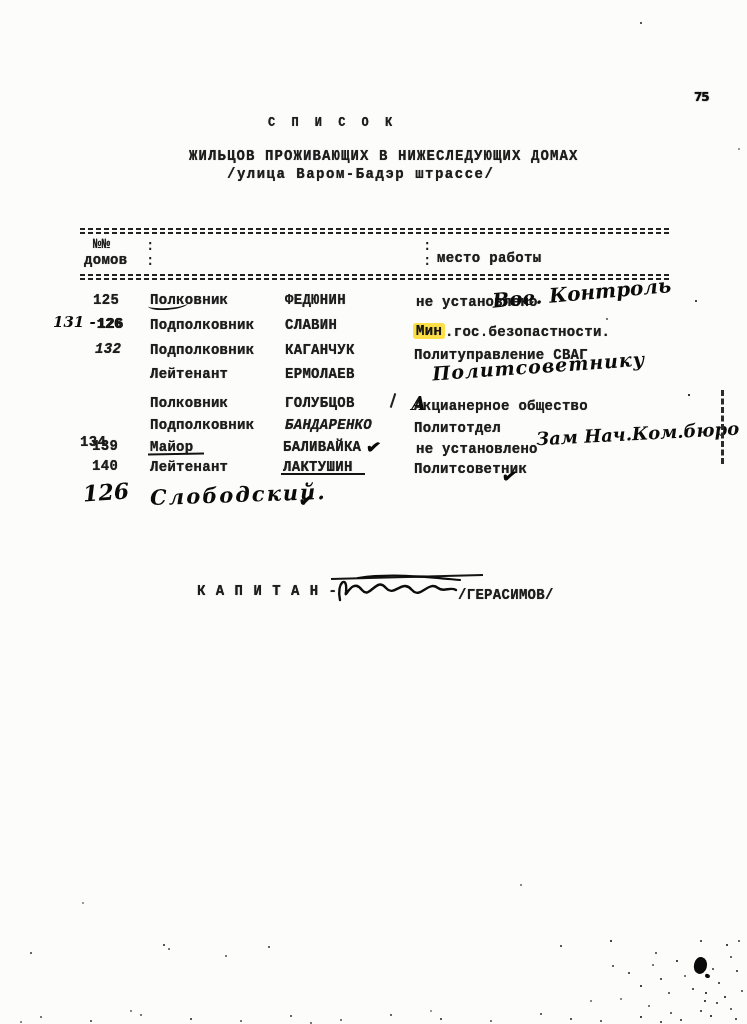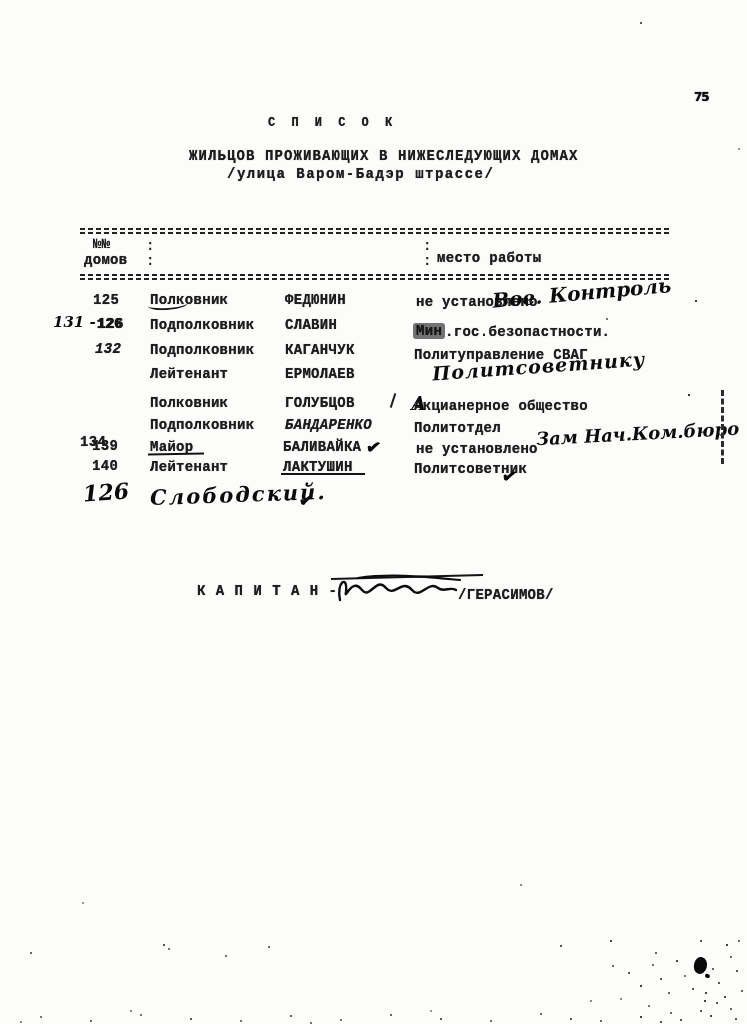--- a/index.html
+++ b/index.html
@@ -13,21 +13,21 @@
   
   .ruler{position:absolute;height:7px;left:80px;width:592px;
      background:
        repeating-linear-gradient(90deg,#222 0 5px,transparent 5px 8px) 0 0/100% 2px no-repeat,
        repeating-linear-gradient(90deg,#222 0 5px,transparent 5px 8px) 0 4px/100% 2px no-repeat;}
   .colsep{position:absolute;font:bold 14px/15px "Liberation Mono",monospace;color:#1d1d1d;white-space:pre;}
   
   .hand{position:absolute;font-family:"DejaVu Serif",serif;font-style:italic;font-weight:bold;
         color:#0b0b0b;white-space:pre;}
   .check{position:absolute;font-weight:900;color:#0a0a0a;text-shadow:.6px 0 #0a0a0a;}
-  .blot{background:#737373;color:#161616;border-radius:3px;padding:0 3px;}
+  .blot{background:#fde047;color:#161616;border-radius:3px;padding:0 3px;}
   .uline{position:absolute;background:#141414;height:2px;}
   .curve{position:absolute;height:9px;border-bottom:2.5px solid #141414;border-radius:0 0 60% 40%;}
   .penstroke{position:absolute;width:2px;height:15px;background:#222;transform:rotate(18deg);}
   .dashv{position:absolute;border-left:3px dashed #2c2c2c;width:0;}
   .smudge{position:absolute;font:bold 12px "DejaVu Sans",sans-serif;color:#0c0c0c;
           letter-spacing:-1px;text-shadow:0 0 1.2px #000;}
   .boldnum{text-shadow:.8px 0 #000,-.6px 0 #000,0 0 1px #000;}
   .inkletter{position:absolute;font:bold italic 19px "DejaVu Serif",serif;color:#0a0a0a;}
   .blob{position:absolute;background:#0a0a0a;border-radius:45% 55% 50% 50%;transform:rotate(14deg);}
   .noise{position:absolute;top:0;left:0;width:2px;height:2px;background:transparent;

